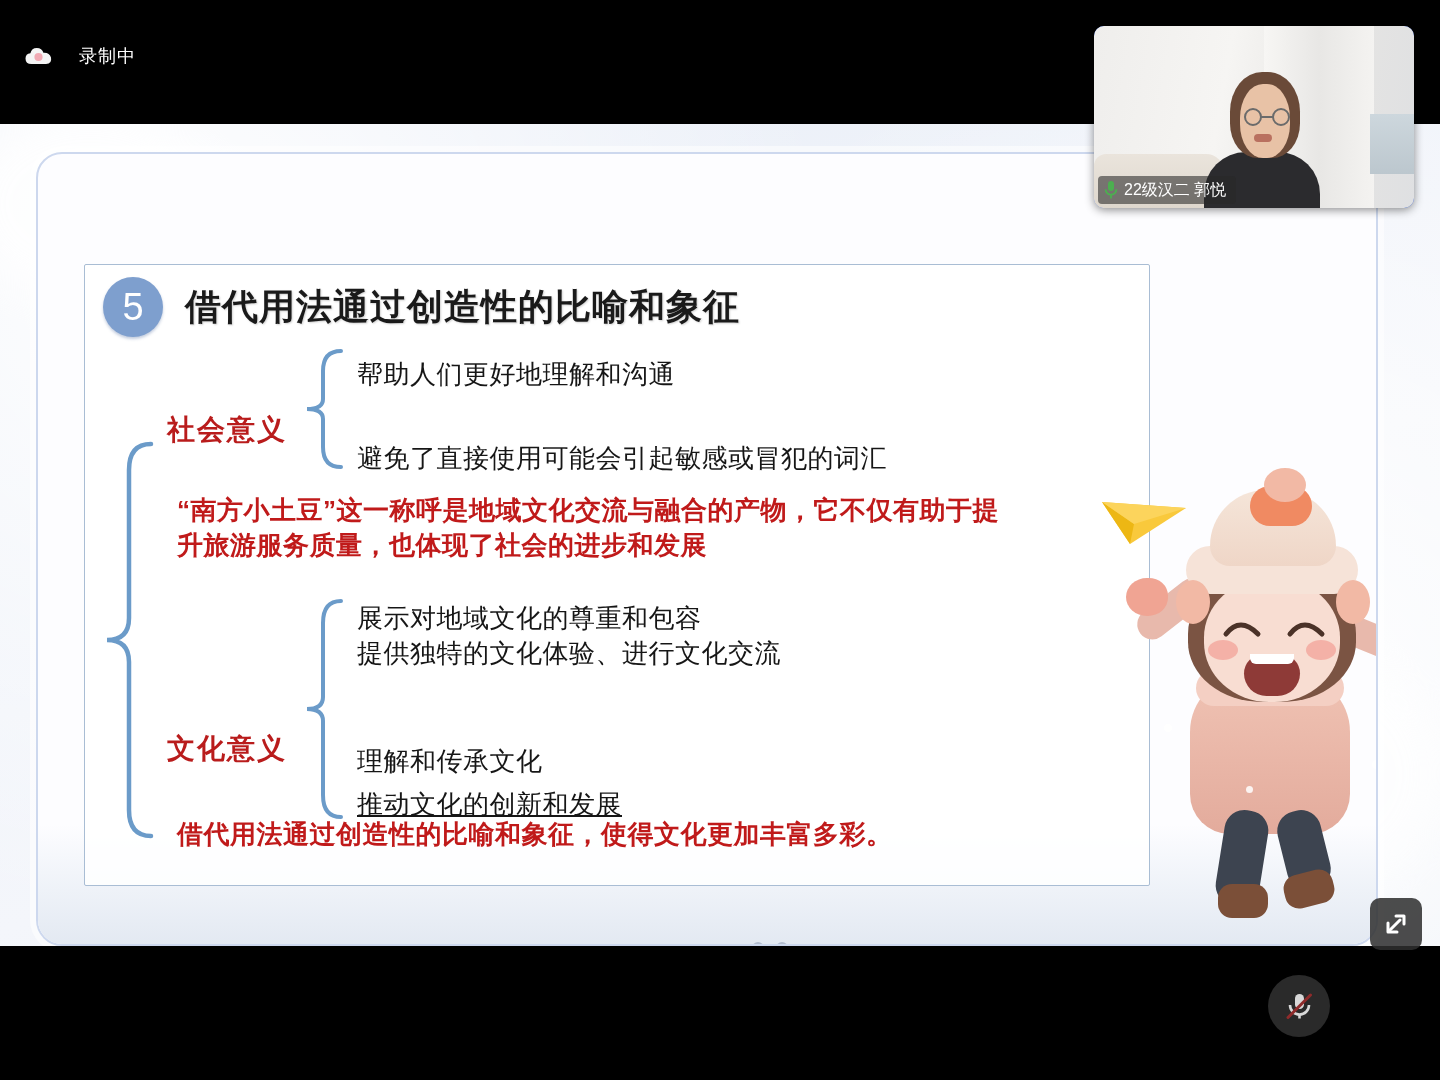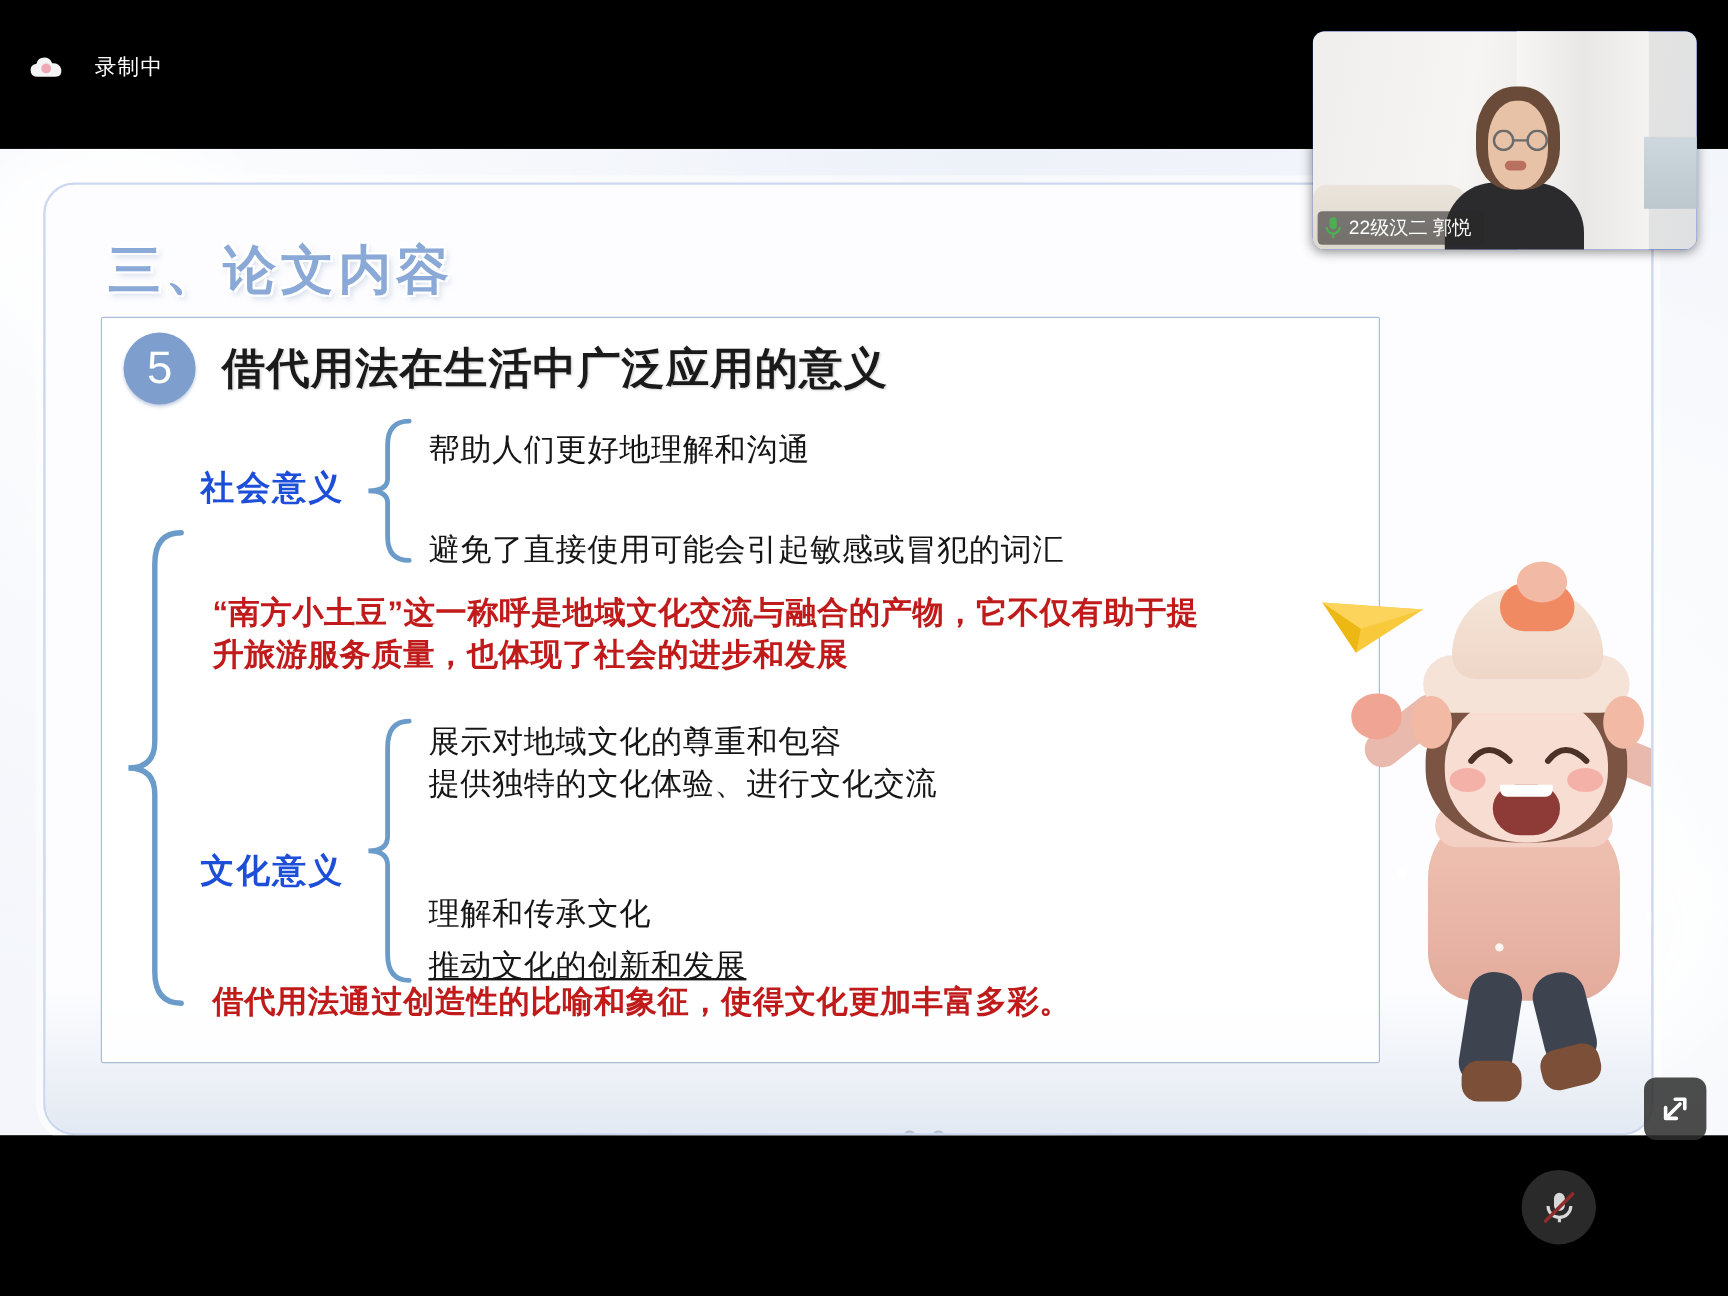--- a/index.html
+++ b/index.html
@@ -123,23 +123,24 @@
   }
 
   
   #outer-brace { position:absolute; left:6px; top:175px; }
 
   
   .branch-label {
     position: absolute;
     font-size: 28px;
     font-weight: 700;
-    color: #1d4ed8;
+    color: #b91c1c;
     letter-spacing: 2px;
     white-space: nowrap;
+    margin-top: 23px;
   }
   .branch-brace { position:absolute; }
   .branch-line {
     position: absolute;
     font-size: 26px;
     color: #161616;
     letter-spacing: .5px;
     white-space: nowrap;
   }
   .red-note {
@@ -249,27 +250,26 @@
 
   <div id="slide-stage">
     <div class="snowblob" style="left:-40px; top:-20px; width:260px; height:200px;"></div>
     <div class="snowblob" style="left:1150px; top:520px; width:300px; height:260px; opacity:.6;"></div>
     <div class="snowblob" style="left:500px; top:700px; width:420px; height:180px; opacity:.55;"></div>
 
     <div id="slide-card">
 
       <div id="snow-band"></div>
 
-      <div id="slide-title">三、论文内容</div>
 
       <div id="content-box">
 
         <div id="heading-row">
           <div id="heading-badge">5</div>
-          <div id="heading-text">借代用法在生活中广泛应用的意义</div>
+          <div id="heading-text">借代用法通过创造性的比喻和象征</div>
         </div>
 
         <svg id="outer-brace" width="70" height="400" viewBox="0 0 70 400">
           <path d="M60 4 Q38 4 38 30 L38 178 Q38 200 16 200 Q38 200 38 222 L38 370 Q38 396 60 396" fill="none" stroke="#6b9bc9" stroke-width="4.5" stroke-linecap="round"></path>
         </svg>
 
         <div class="branch-label" style="left:82px; top:123px;">社会意义</div>
 
         <svg class="branch-brace" style="left:216px; top:82px;" width="46" height="124" viewBox="0 0 46 124">
           <path d="M40 4 Q22 4 22 24 L22 52 Q22 62 6 62 Q22 62 22 72 L22 100 Q22 120 40 120" fill="none" stroke="#6b9bc9" stroke-width="4" stroke-linecap="round"></path>

